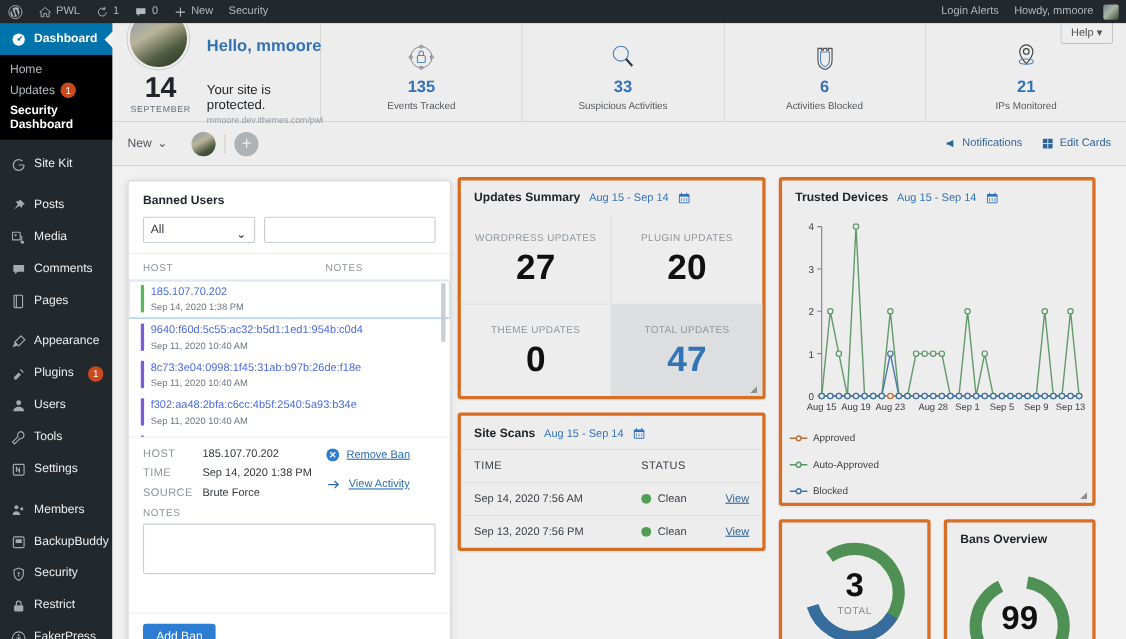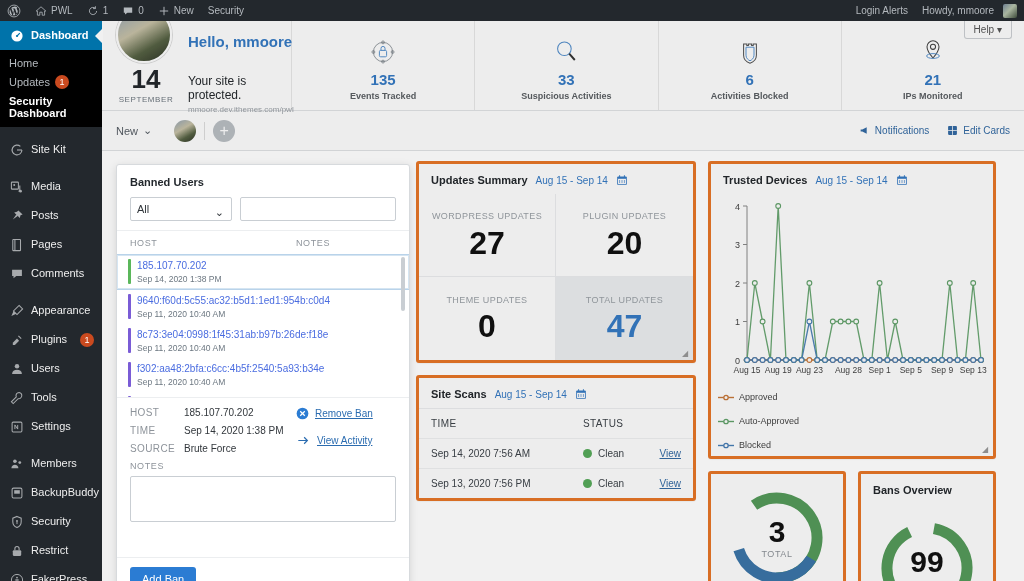--- a/index.html
+++ b/index.html
@@ -100,21 +100,21 @@
 
   .w-stats { flex: 1; display: flex; }
   .stat {
     flex: 1; display: flex; flex-direction: column;
     align-items: center; justify-content: center;
     border-right: 1px solid #e8e8e8; padding-top: 4px;
   }
   .stat:last-child { border-right: none; }
   .stat-ico { height: 34px; display: flex; align-items: center; }
   .stat-num { color: #2b7cd3; font-size: 15px; font-weight: bold; margin-top: 2px; }
-  .stat-lbl { color: #5b6065; font-size: 9px; margin-top: 3px; font-weight: bold; }
+  .stat-lbl { color: #5b6065; font-size: 9px; margin-top: 3px; }
 
   
   .toolbar {
     background: #fff; height: 40px; display: flex; align-items: center;
     padding: 0 14px; border-bottom: 1px solid #e2e4e7;
   }
   .tb-new { color: #555d66; font-size: 11px; display: flex; align-items: center; gap: 5px; }
   .tb-avatar {
     width: 22px; height: 22px; border-radius: 50%; margin-left: 22px;
     background: linear-gradient(150deg,#8fa3b8 0%,#c9c2a3 40%,#55633f 70%,#2d3424 100%);
@@ -350,55 +350,55 @@
           </svg>
       </span>
       <span class="mi-label">Site Kit</span>
     </div>
 
     <div class="menu-gap"></div>
 
     <div class="menu-item">
       <span class="mic">
         <svg width="14" height="14" viewBox="0 0 20 20">
+            <path d="M12 2l6 6-3 1-1 4-5-5-5 7 7-5-5-5 4-1z" fill="#a7aaad"></path>
+          </svg>
+      </span>
+      <span class="mi-label">Posts</span>
+    </div>
+
+    <div class="menu-item">
+      <span class="mic">
+        <svg width="14" height="14" viewBox="0 0 20 20">
             <rect x="2" y="3" width="10" height="10" rx="1" fill="none" stroke="#a7aaad" stroke-width="1.5"></rect>
             <circle cx="6" cy="7" r="1.4" fill="#a7aaad"></circle>
             <path d="M14 8v6a2 2 0 0 1-2 2" fill="none" stroke="#a7aaad" stroke-width="1.5"></path>
             <circle cx="15" cy="16" r="2" fill="#a7aaad"></circle>
           </svg>
       </span>
       <span class="mi-label">Media</span>
     </div>
 
     <div class="menu-item">
       <span class="mic">
         <svg width="14" height="14" viewBox="0 0 20 20">
-            <path d="M12 2l6 6-3 1-1 4-5-5-5 7 7-5-5-5 4-1z" fill="#a7aaad"></path>
-          </svg>
-      </span>
-      <span class="mi-label">Posts</span>
+            <path d="M3 4h14v9H9l-4 3v-3H3z" fill="#a7aaad"></path>
+          </svg>
+      </span>
+      <span class="mi-label">Comments</span>
     </div>
 
     <div class="menu-item">
       <span class="mic">
         <svg width="14" height="14" viewBox="0 0 20 20">
             <rect x="4" y="2" width="11" height="16" rx="1" fill="none" stroke="#a7aaad" stroke-width="1.5"></rect>
             <path d="M7 2v16" stroke="#a7aaad" stroke-width="1.5"></path>
           </svg>
       </span>
       <span class="mi-label">Pages</span>
-    </div>
-
-    <div class="menu-item">
-      <span class="mic">
-        <svg width="14" height="14" viewBox="0 0 20 20">
-            <path d="M3 4h14v9H9l-4 3v-3H3z" fill="#a7aaad"></path>
-          </svg>
-      </span>
-      <span class="mi-label">Comments</span>
     </div>
 
     <div class="menu-gap"></div>
 
     <div class="menu-item">
       <span class="mic">
         <svg width="14" height="14" viewBox="0 0 20 20">
             <path d="M13 2l5 5-8 8-5-5z" fill="none" stroke="#a7aaad" stroke-width="1.5"></path>
             <path d="M5 10l-3 7 7-3" fill="#a7aaad"></path>
           </svg>

